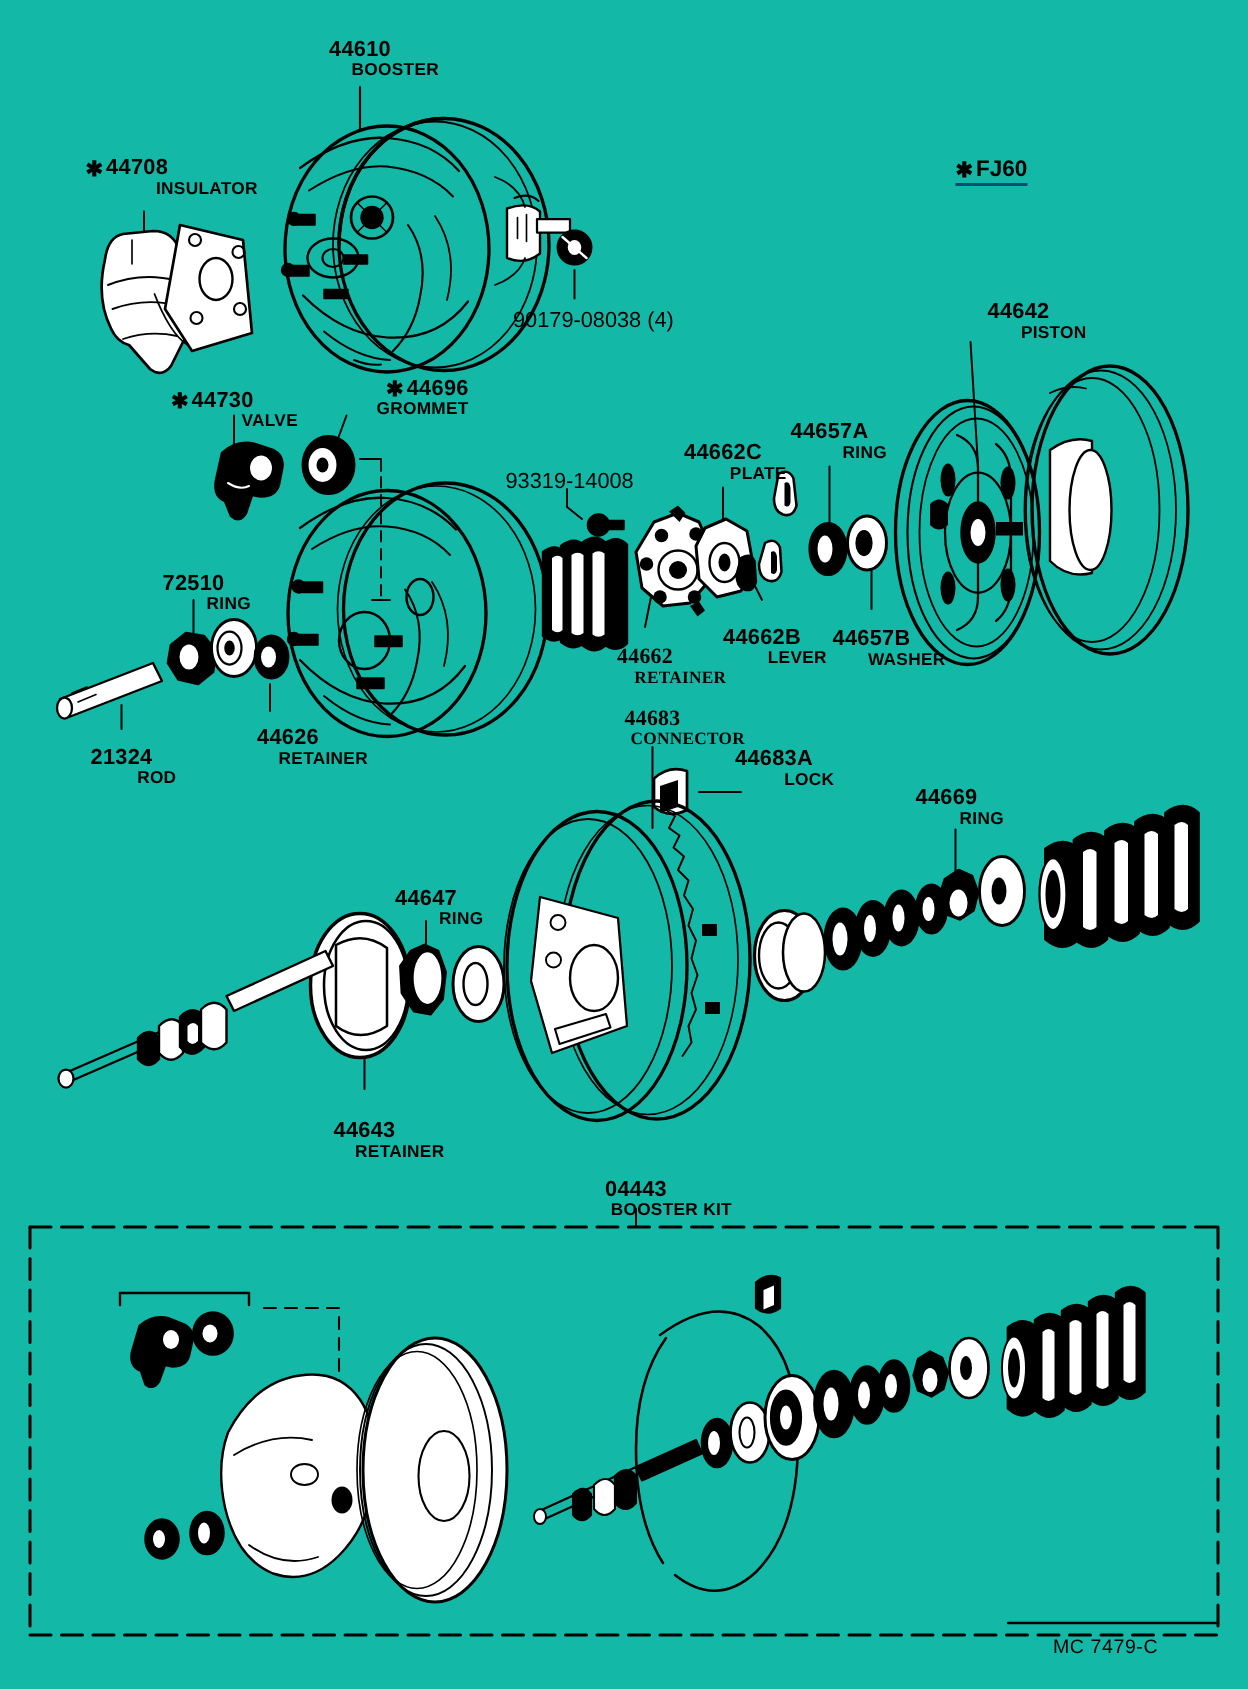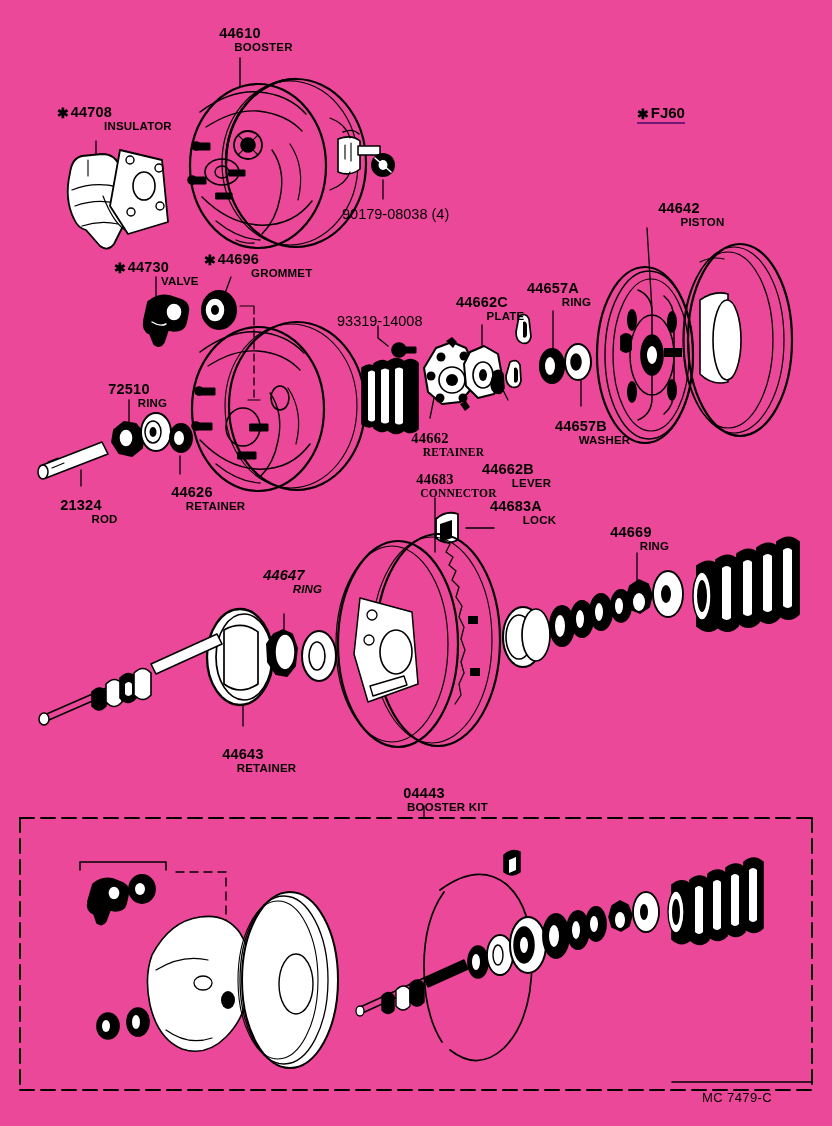--- a/index.html
+++ b/index.html
@@ -4,42 +4,42 @@
 <title>Toyota Brake Booster Parts Diagram</title>
 <style>
   html,body{margin:0;padding:0;background:#ffffff;}
   body{
     width:832px;height:1126px;
     font-family:"Liberation Sans", sans-serif;
     color:#000;
     position:relative;
     overflow:hidden;
   }
-  #sheet{position:relative;width:832px;height:1126px;background:#ec4899;}
+  #sheet{position:relative;width:832px;height:1126px;background:#14b8a6;}
   svg.art{position:absolute;left:0;top:0;width:832px;height:1126px;}
   .lbl{
     position:absolute;
     font-family:"Liberation Sans", sans-serif;
     font-weight:bold;
     line-height:1.0;
     white-space:nowrap;
     letter-spacing:0px;
     color:#000;
   }
   .lbl .num{display:block;font-size:14.5px;letter-spacing:0.2px;}
   .lbl .nm{display:block;font-size:11.5px;letter-spacing:0.2px;margin-top:1px;padding-left:47px;}
   .lbl.ctr{text-align:center;transform:translateX(-50%);}
   .lbl.lft{text-align:left;}
   .star{
     font-size:14px;font-weight:bold;line-height:1;
     display:inline-block;vertical-align:-1px;margin-right:2px;
   }
   .fj{
     position:absolute;font-weight:bold;font-size:15px;
-    border-bottom:2px solid #701a75;padding-bottom:1px;text-align:right;
+    border-bottom:2px solid #0c4a6e;padding-bottom:1px;text-align:right;
   }
   .single{font-size:14.5px;font-weight:normal;white-space:nowrap;}
   .footer{
     position:absolute;font-weight:normal;font-size:13px;letter-spacing:0.4px;
   }
 </style>
 </head>
 <body>
 
 <div id="sheet">
@@ -432,21 +432,21 @@
       <path d="M672 1082 L812 1082" stroke-width="1.6"></path>
     </g>
   </svg>
 
   <div id="label-layer">
       <div class="lbl ctr" style="left: 240px; top: 26px;">
         <span class="num">44610</span>
         <span class="nm">BOOSTER</span>
       </div>
       <div class="lbl lft" style="left: 57px; top: 104px;"><span class="star">✱</span><span class="num" style="display: inline-block;">44708</span><span class="nm">INSULATOR</span></div>
-      <div class="lbl lft" style="left: 204px; top: 251px;"><span class="star">✱</span><span class="num" style="display: inline-block;">44696</span><span class="nm">GROMMET</span></div>
+      <div class="lbl lft" style="left: 204px; top: 251px; text-align: right;"><span class="star">✱</span><span class="num" style="display: inline-block;">44696</span><span class="nm">GROMMET</span></div>
       <div class="lbl lft" style="left: 114px; top: 259px;"><span class="star">✱</span><span class="num" style="display: inline-block;">44730</span><span class="nm">VALVE</span></div>
       <div class="lbl ctr" style="left: 129px; top: 382px;">
         <span class="num">72510</span>
         <span class="nm">RING</span>
       </div>
       <div class="lbl ctr" style="left: 192px; top: 485px;">
         <span class="num">44626</span>
         <span class="nm">RETAINER</span>
       </div>
       <div class="lbl ctr" style="left: 81px; top: 498px;">
@@ -458,21 +458,21 @@
         <span class="nm">PLATE</span>
       </div>
       <div class="lbl ctr" style="left: 553px; top: 281px;">
         <span class="num">44657A</span>
         <span class="nm">RING</span>
       </div>
       <div class="lbl ctr" style="left: 647px; top: 201px; margin-left: 32px;">
         <span class="num">44642</span>
         <span class="nm">PISTON</span>
       </div>
-      <div class="lbl ctr" style="left: 508px; top: 418px; margin-top: 44px;">
+      <div class="lbl ctr" style="left: 508px; top: 418px;">
         <span class="num">44662B</span>
         <span class="nm">LEVER</span>
       </div>
       <div class="lbl ctr" style="left: 581px; top: 419px;">
         <span class="num">44657B</span>
         <span class="nm">WASHER</span>
       </div>
       <div class="lbl ctr" style="left: 430px; top: 431px; font-family: Liberation Serif, serif;">
         <span class="num">44662</span>
         <span class="nm">RETAINER</span>
@@ -482,21 +482,21 @@
         <span class="nm">CONNECTOR</span>
       </div>
       <div class="lbl ctr" style="left: 516px; top: 499px;">
         <span class="num">44683A</span>
         <span class="nm">LOCK</span>
       </div>
       <div class="lbl ctr" style="left: 631px; top: 525px;">
         <span class="num">44669</span>
         <span class="nm">RING</span>
       </div>
-      <div class="lbl ctr" style="left: 284px; top: 568px; font-style: italic;">
+      <div class="lbl ctr" style="left: 284px; top: 592px;">
         <span class="num">44647</span>
         <span class="nm">RING</span>
       </div>
       <div class="lbl ctr" style="left: 243px; top: 747px;">
         <span class="num">44643</span>
         <span class="nm">RETAINER</span>
       </div>
       <div class="lbl ctr" style="left: 424px; top: 786px;">
         <span class="num">04443</span>
         <span class="nm">BOOSTER KIT</span>

